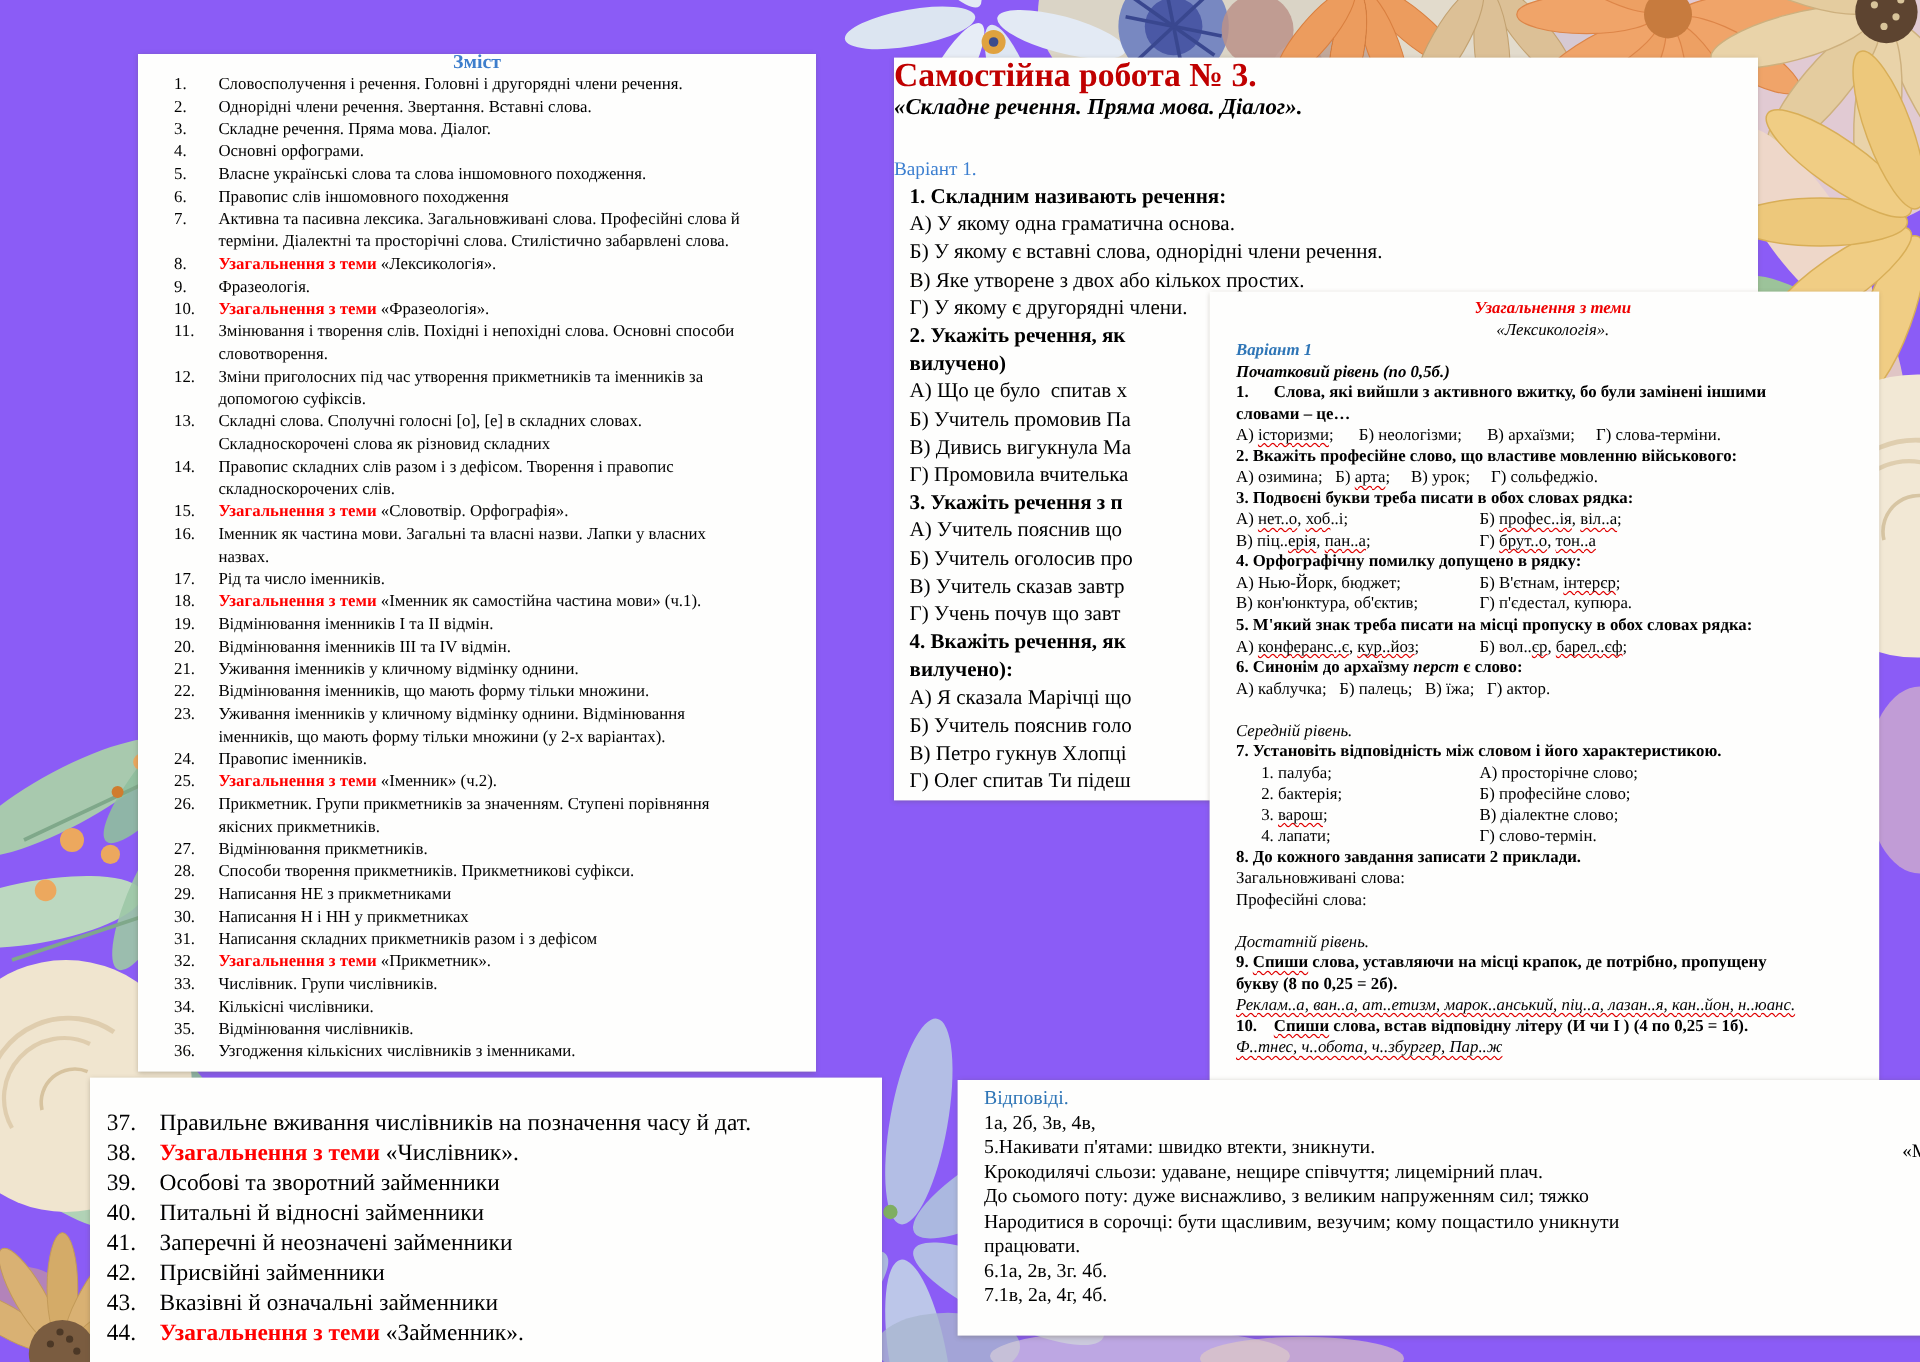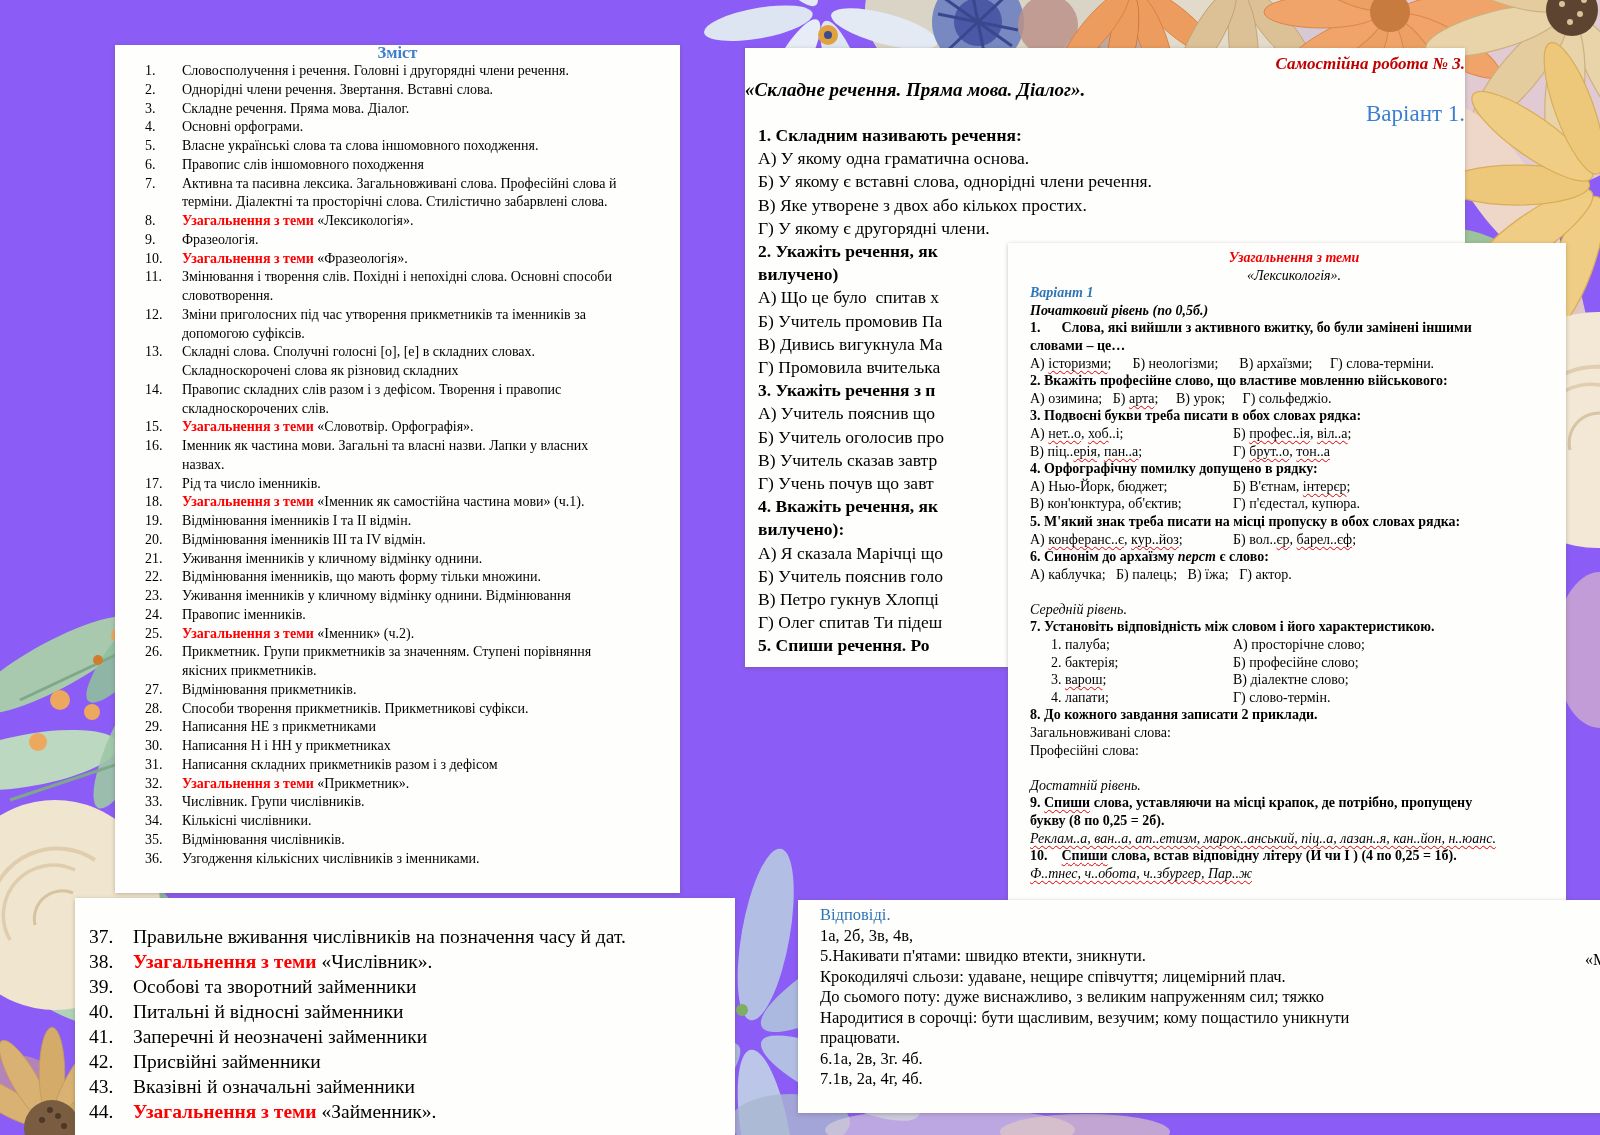--- a/index.html
+++ b/index.html
@@ -18,24 +18,24 @@
   .tnum{display:inline-block;width:37px;}
   .cont{padding-left:37px;}
   
   .page-toc2{left:75px;top:898px;width:660px;height:250px;z-index:3;
              font-size:19.5px;line-height:25px;}
   .toc2-body{padding:26px 8px 0 14px;}
   .page-toc2 .tnum{width:44px;}
   
   .page-sam{left:745px;top:48px;width:720px;height:615px;z-index:1;
             font-size:17.5px;line-height:23.2px;padding-top:4px;}
-  .p3-title{text-align:right;font-weight:bold;font-style:italic;font-size:17px;
+  .p3-title{text-align:left;font-weight:bold;font-size:28px;
             color:#c00000;height:26px;}
   .p3-sub{text-align:left;font-weight:bold;font-style:italic;font-size:19px;height:24px;}
-  .p3-var{text-align:right;font-size:23px;color:#3c7fd0;height:22px;}
+  .p3-var{text-align:left;font-size:16px;color:#3c7fd0;height:22px;margin-top:28px;}
   .p3-lines{padding-left:13px;}
   
   .page-lex{left:1008px;top:243px;width:558px;height:663px;z-index:2;
             font-size:14px;line-height:17.6px;}
   .lex-lines{padding:6px 8px 0 22px;}
   
   .page-ans{left:798px;top:900px;width:850px;height:213px;z-index:3;
             font-size:16.5px;line-height:20.5px;}
   .ans-lines{padding:5px 8px 0 22px;}
   .ans-frag{position:absolute;right:26px;top:50px;font-size:16px;}
@@ -241,20 +241,21 @@
         <div class="titem"><span class="tnum">15.</span><span class="r-red">Узагальнення з теми</span><span> «Словотвір. Орфографія».</span></div>
         <div class="titem"><span class="tnum">16.</span><span>Іменник як частина мови. Загальні та власні назви. Лапки у власних</span></div>
         <div class="titem cont"><span>назвах.</span></div>
         <div class="titem"><span class="tnum">17.</span><span>Рід та число іменників.</span></div>
         <div class="titem"><span class="tnum">18.</span><span class="r-red">Узагальнення з теми</span><span> «Іменник як самостійна частина мови» (ч.1).</span></div>
         <div class="titem"><span class="tnum">19.</span><span>Відмінювання іменників І та ІІ відмін.</span></div>
         <div class="titem"><span class="tnum">20.</span><span>Відмінювання іменників ІІІ та ІV відмін.</span></div>
         <div class="titem"><span class="tnum">21.</span><span>Уживання іменників у кличному відмінку однини.</span></div>
         <div class="titem"><span class="tnum">22.</span><span>Відмінювання іменників, що мають форму тільки множини.</span></div>
         <div class="titem"><span class="tnum">23.</span><span>Уживання іменників у кличному відмінку однини. Відмінювання</span></div>
+        <div class="titem cont"><span>іменників, що мають форму тільки множини (у 2-х варіантах).</span></div>
         <div class="titem"><span class="tnum">24.</span><span>Правопис іменників.</span></div>
         <div class="titem"><span class="tnum">25.</span><span class="r-red">Узагальнення з теми</span><span> «Іменник» (ч.2).</span></div>
         <div class="titem"><span class="tnum">26.</span><span>Прикметник. Групи прикметників за значенням. Ступені порівняння</span></div>
         <div class="titem cont"><span>якісних прикметників.</span></div>
         <div class="titem"><span class="tnum">27.</span><span>Відмінювання прикметників.</span></div>
         <div class="titem"><span class="tnum">28.</span><span>Способи творення прикметників. Прикметникові суфікси.</span></div>
         <div class="titem"><span class="tnum">29.</span><span>Написання НЕ з прикметниками</span></div>
         <div class="titem"><span class="tnum">30.</span><span>Написання Н і НН у прикметниках</span></div>
         <div class="titem"><span class="tnum">31.</span><span>Написання складних прикметників разом і з дефісом</span></div>
         <div class="titem"><span class="tnum">32.</span><span class="r-red">Узагальнення з теми</span><span> «Прикметник».</span></div>

